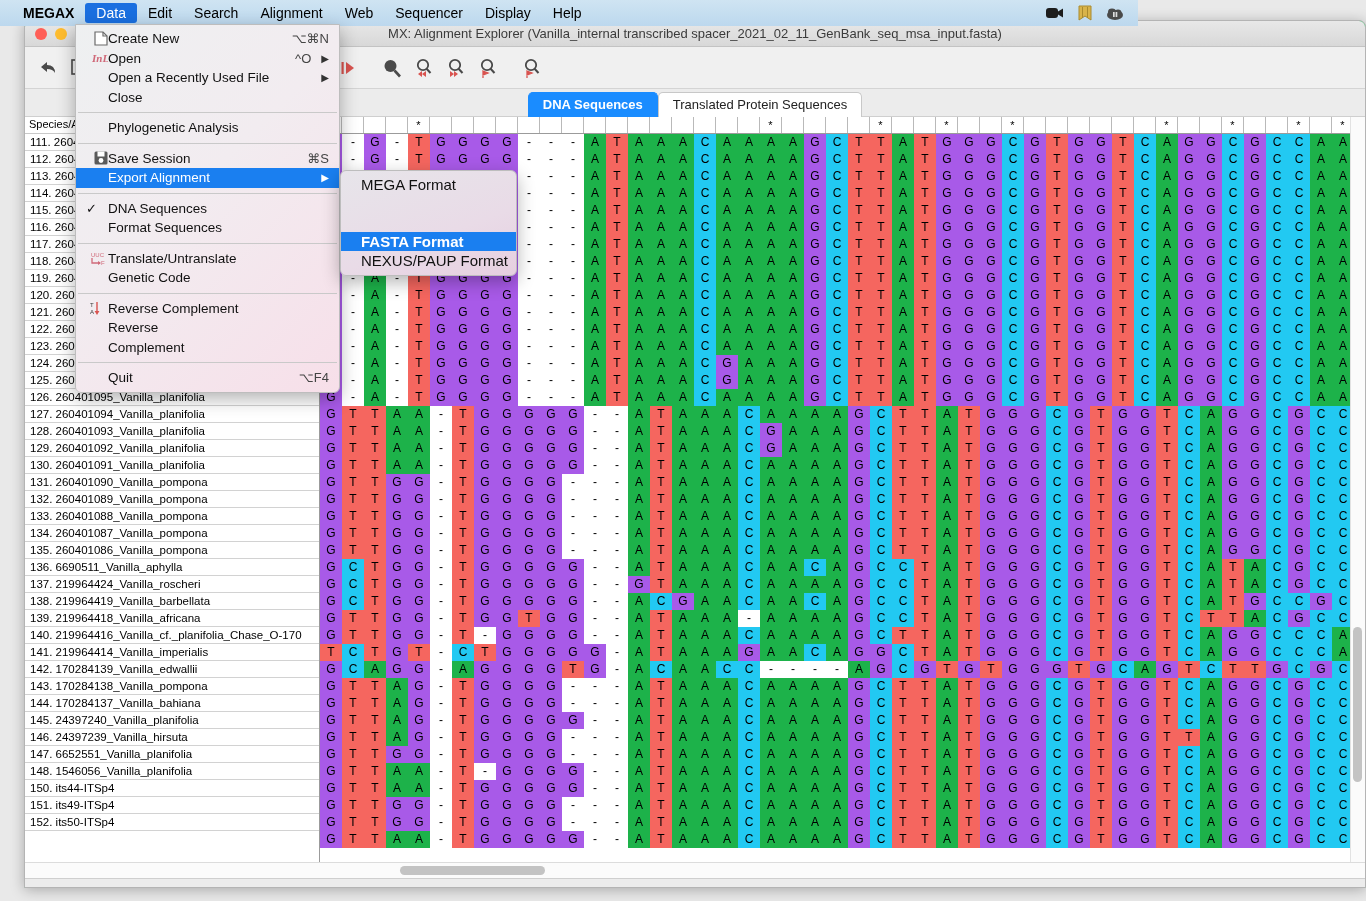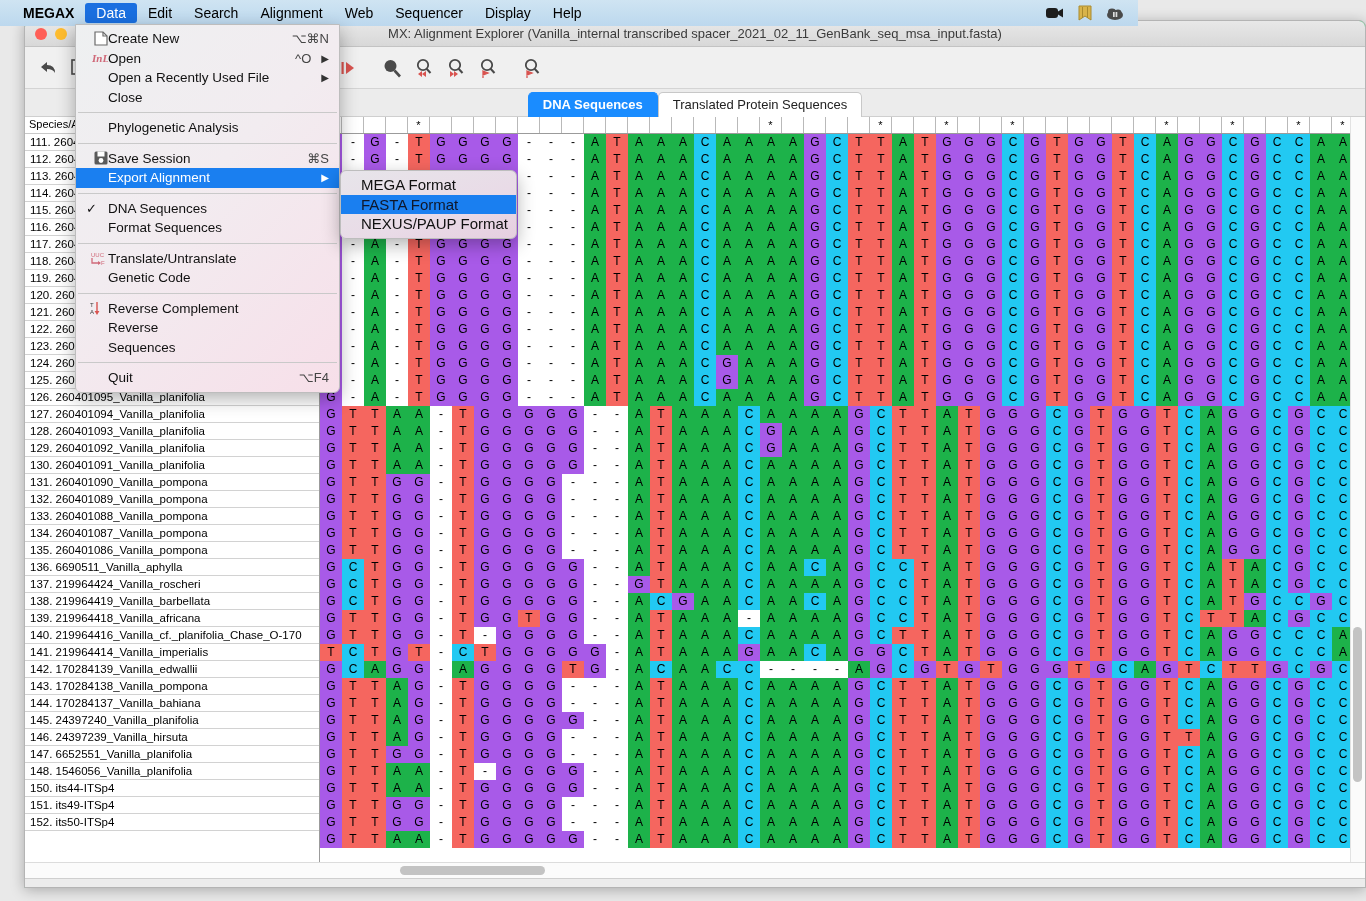--- a/index.html
+++ b/index.html
@@ -151,21 +151,21 @@
   #submenu {
     position: absolute; left: 340px; top: 170px; width: 177px;
     background: linear-gradient(160deg,#e7e5ea 0%, #e9dbe7 60%, #e6cfe0 100%);
     border: 1px solid #bdbdbd; border-radius: 6px;
     box-shadow: 0 6px 18px rgba(0,0,0,.3); z-index: 90; padding: 4px 0;
     font-size: 15px; color:#111;
   }
   #submenu .sm {
     height: 19.5px; display:flex; align-items:center; padding-left: 20px; white-space: nowrap;
   }
-  #submenu .sm.hl { background:#1a7ff0; color:#0f172a; font-weight: normal; }
+  #submenu .sm.hl { background:#1a7ff0; color:#ffffff; font-weight: bold; margin-top: 37px; }
 
   svg { display:block; }
 </style>
 </head>
 <body>
 
 <div id="menubar">
   <div class="mb-item app">MEGAX</div>
   <div class="mb-item active">Data</div>
   <div class="mb-item">Edit</div>
@@ -2583,21 +2583,21 @@
         </svg>
       </span>
       <span class="mi-lbl">Reverse Complement</span>
     </div>
     <div class="mi">
       <span class="mi-ic"></span>
       <span class="mi-lbl">Reverse</span>
     </div>
     <div class="mi">
       <span class="mi-ic"></span>
-      <span class="mi-lbl">Sequences</span>
+      <span class="mi-lbl">Complement</span>
     </div>
     <div class="msep"></div>
     <div class="mi">
       <span class="mi-ic"></span>
       <span class="mi-lbl">Quit</span>
       <span class="mi-key">⌥F4</span>
     </div>
   </div>
 
 <div id="submenu">

